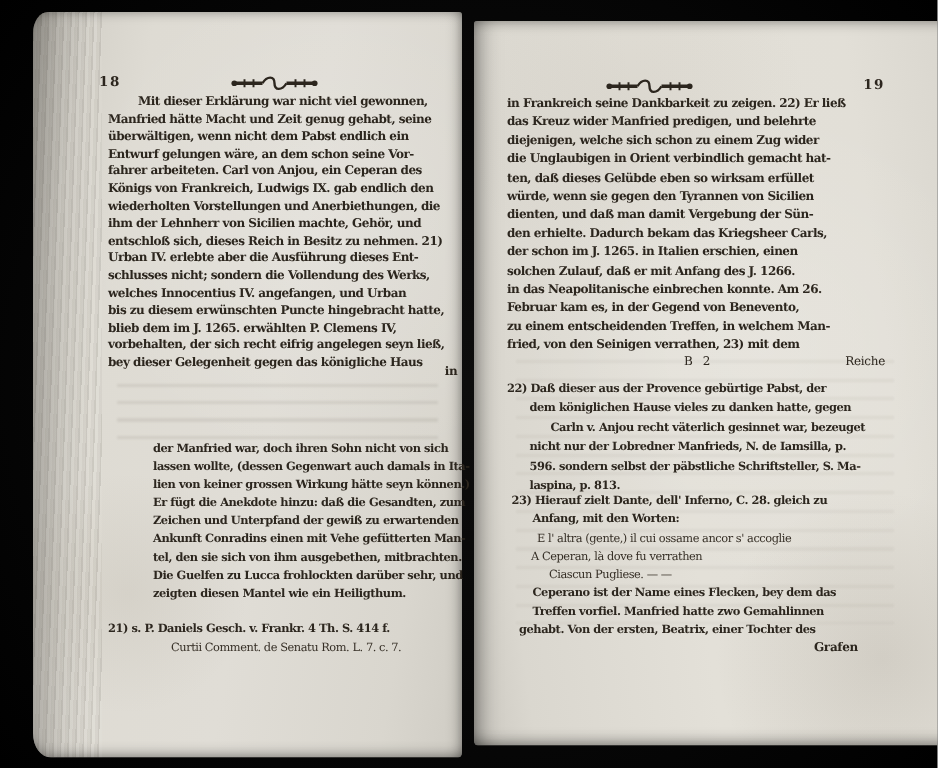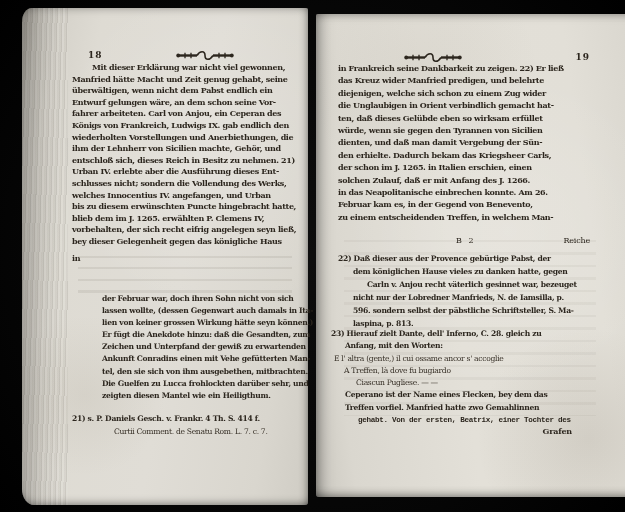--- a/index.html
+++ b/index.html
@@ -42,42 +42,42 @@
     background:
       linear-gradient(270deg, rgba(30,28,25,0.5) 0%, rgba(30,28,25,0.15) 55%, rgba(30,28,25,0) 100%),
       repeating-linear-gradient(90deg, rgba(60,55,48,0.14) 0 1px, rgba(255,255,255,0.05) 1px 3px);
   }
   .bleed{position:absolute;z-index:1;filter:blur(0.7px);pointer-events:none;}
   .b1{left:56px;top:248px;width:214px;height:40px;opacity:0.6;
       background:repeating-linear-gradient(180deg, rgba(105,98,86,0.20) 0 2px, transparent 2px 11.5px);}
   .b2{left:28px;top:226px;width:252px;height:176px;opacity:0.32;
       background:repeating-linear-gradient(180deg, rgba(105,98,86,0.20) 0 2px, transparent 2px 12.5px);}
   .header{position:absolute;height:12px;z-index:2;}
-  .hl{left:66px;top:42px;width:233px;}
+  .hl{left:44px;top:42px;width:233px;}
   .hr{left:22px;top:38px;width:266px;}
   .pagenum{
     position:absolute;top:0;font-size:9px;font-weight:700;color:#2c261e;letter-spacing:1px;
   }
   .hl .pagenum{left:0;}
   .hr .pagenum{right:14px;}
   .ornament{position:absolute;top:0;}
   .hl .ornament{left:50%;transform:translateX(-50%);}
   .hr .ornament{left:95px;transform:translateX(-50%);}
   .txt{position:absolute;z-index:2;color:#2c261e;font-weight:700;}
   .txt .line{white-space:nowrap;}
   .txt .line.roman{font-weight:400;color:#352e25;}
   .maintext.bl{left:50px;top:54px;width:233px;font-size:8px;line-height:11.6px;letter-spacing:-0.35px;}
   .maintext.br{left:22px;top:48px;width:266px;font-size:8px;line-height:12.4px;letter-spacing:-0.35px;}
   .catchword{position:absolute;z-index:2;font-size:8px;font-weight:700;color:#2c261e;letter-spacing:-0.2px;}
-  .cl{left:50px;top:245px;width:233px;text-align:left;padding-right:12px;box-sizing:border-box;}
+  .cl{left:50px;top:234px;width:233px;text-align:right;box-sizing:border-box;}
   .cr{left:22px;top:412px;width:266px;text-align:right;padding-right:32px;box-sizing:border-box;}
   .footcont{left:80px;top:285px;width:206px;font-size:7.6px;line-height:12.1px;letter-spacing:-0.3px;}
   .foot21{left:50px;top:404px;width:233px;font-size:7.6px;line-height:13px;letter-spacing:-0.3px;}
   .foot22{left:22px;top:238px;width:268px;font-size:7.6px;line-height:13px;letter-spacing:-0.3px;}
-  .foot23{left:15px;top:314px;width:268px;font-size:7.6px;line-height:12.3px;letter-spacing:-0.3px;}
+  .foot23{left:25px;top:314px;width:268px;font-size:7.6px;line-height:12.3px;letter-spacing:-0.3px;}
   .sigrow{position:absolute;left:22px;top:222px;width:266px;height:12px;z-index:2;
           font-size:8px;font-weight:400;color:#2c261e;}
   .sig{position:absolute;left:118px;letter-spacing:2px;}
   .cw-mid{position:absolute;right:14px;letter-spacing:-0.2px;}
   svg.orn{display:block;}
 </style>
 </head>
 <body>
 
 <div class="book">
@@ -113,21 +113,21 @@
         <div class="line">Urban IV. erlebte aber die Ausführung dieses Ent-</div>
         <div class="line">schlusses nicht; sondern die Vollendung des Werks,</div>
         <div class="line">welches Innocentius IV. angefangen, und Urban</div>
         <div class="line">bis zu diesem erwünschten Puncte hingebracht hatte,</div>
         <div class="line">blieb dem im J. 1265. erwählten P. Clemens IV,</div>
         <div class="line">vorbehalten, der sich recht eifrig angelegen seyn ließ,</div>
         <div class="line">bey dieser Gelegenheit gegen das königliche Haus</div>
       </div>
     <div class="catchword cl">in</div>
     <div class="txt footcont">
-        <div class="line">der Februar war, doch ihren Sohn nicht von sich</div>
+        <div class="line">der Manfried war, doch ihren Sohn nicht von sich</div>
         <div class="line">lassen wollte, (dessen Gegenwart auch damals in Ita-</div>
         <div class="line">lien von keiner grossen Wirkung hätte seyn können.)</div>
         <div class="line">Er fügt die Anekdote hinzu: daß die Gesandten, zum</div>
         <div class="line">Zeichen und Unterpfand der gewiß zu erwartenden</div>
         <div class="line">Ankunft Conradins einen mit Vehe gefütterten Man-</div>
         <div class="line">tel, den sie sich von ihm ausgebethen, mitbrachten.</div>
         <div class="line">Die Guelfen zu Lucca frohlockten darüber sehr, und</div>
         <div class="line">zeigten diesen Mantel wie ein Heiligthum.</div>
       </div>
     <div class="txt foot21">
@@ -161,39 +161,40 @@
         <div class="line">die Unglaubigen in Orient verbindlich gemacht hat-</div>
         <div class="line">ten, daß dieses Gelübde eben so wirksam erfüllet</div>
         <div class="line">würde, wenn sie gegen den Tyrannen von Sicilien</div>
         <div class="line">dienten, und daß man damit Vergebung der Sün-</div>
         <div class="line">den erhielte.  Dadurch bekam das Kriegsheer Carls,</div>
         <div class="line">der schon im J. 1265. in Italien erschien, einen</div>
         <div class="line">solchen Zulauf, daß er mit Anfang des J. 1266.</div>
         <div class="line">in das Neapolitanische einbrechen konnte. Am 26.</div>
         <div class="line">Februar kam es, in der Gegend von Benevento,</div>
         <div class="line">zu einem entscheidenden Treffen, in welchem Man-</div>
+        <div class="line">fried, von den Seinigen verrathen, 23) mit dem</div>
       </div>
     <div class="sigrow">
       <span class="sig">B 2</span>
       <span class="cw-mid">Reiche</span>
     </div>
     <div class="txt foot22">
         <div class="line">22) Daß dieser aus der Provence gebürtige Pabst, der</div>
         <div class="line" style="margin-left: 15px;">dem königlichen Hause vieles zu danken hatte, gegen</div>
         <div class="line" style="margin-left: 29px;">Carln v. Anjou recht väterlich gesinnet war, bezeuget</div>
         <div class="line" style="margin-left: 15px;">nicht nur der Lobredner Manfrieds, N. de Iamsilla, p.</div>
         <div class="line" style="margin-left: 15px;">596. sondern selbst der päbstliche Schriftsteller, S. Ma-</div>
         <div class="line" style="margin-left: 15px;">laspina, p. 813.</div>
       </div>
     <div class="txt foot23">
         <div class="line">23) Hierauf zielt Dante, dell' Inferno, C. 28. gleich zu</div>
         <div class="line" style="margin-left: 14px;">Anfang, mit den Worten:</div>
-        <div class="line roman" style="margin-left: 3px;">E l' altra (gente,) il cui ossame ancor s' accoglie</div>
-        <div class="line roman" style="margin-left: 13px;">A Treffen, là dove fu bugiardo</div>
+        <div class="line roman" style="margin-left: 17px;">E l' altra (gente,) il cui ossame ancor s' accoglie</div>
+        <div class="line roman" style="margin-left: 13px;">A Ceperan, là dove fu verrathen</div>
         <div class="line roman" style="margin-left: 25px;">Ciascun Pugliese. — —</div>
         <div class="line" style="margin-left: 14px;">Ceperano ist der Name eines Flecken, bey dem das</div>
         <div class="line" style="margin-left: 14px;">Treffen vorfiel.  Manfried hatte zwo Gemahlinnen</div>
-        <div class="line" style="margin-left: 27px; font-family: Liberation Mono, monospace;">gehabt.  Von der ersten, Beatrix, einer Tochter des</div>
+        <div class="line" style="margin-left: 5px;">gehabt.  Von der ersten, Beatrix, einer Tochter des</div>
       </div>
     <div class="catchword cr">Grafen</div>
   </div>
 
 </div>
 
 </body></html>

